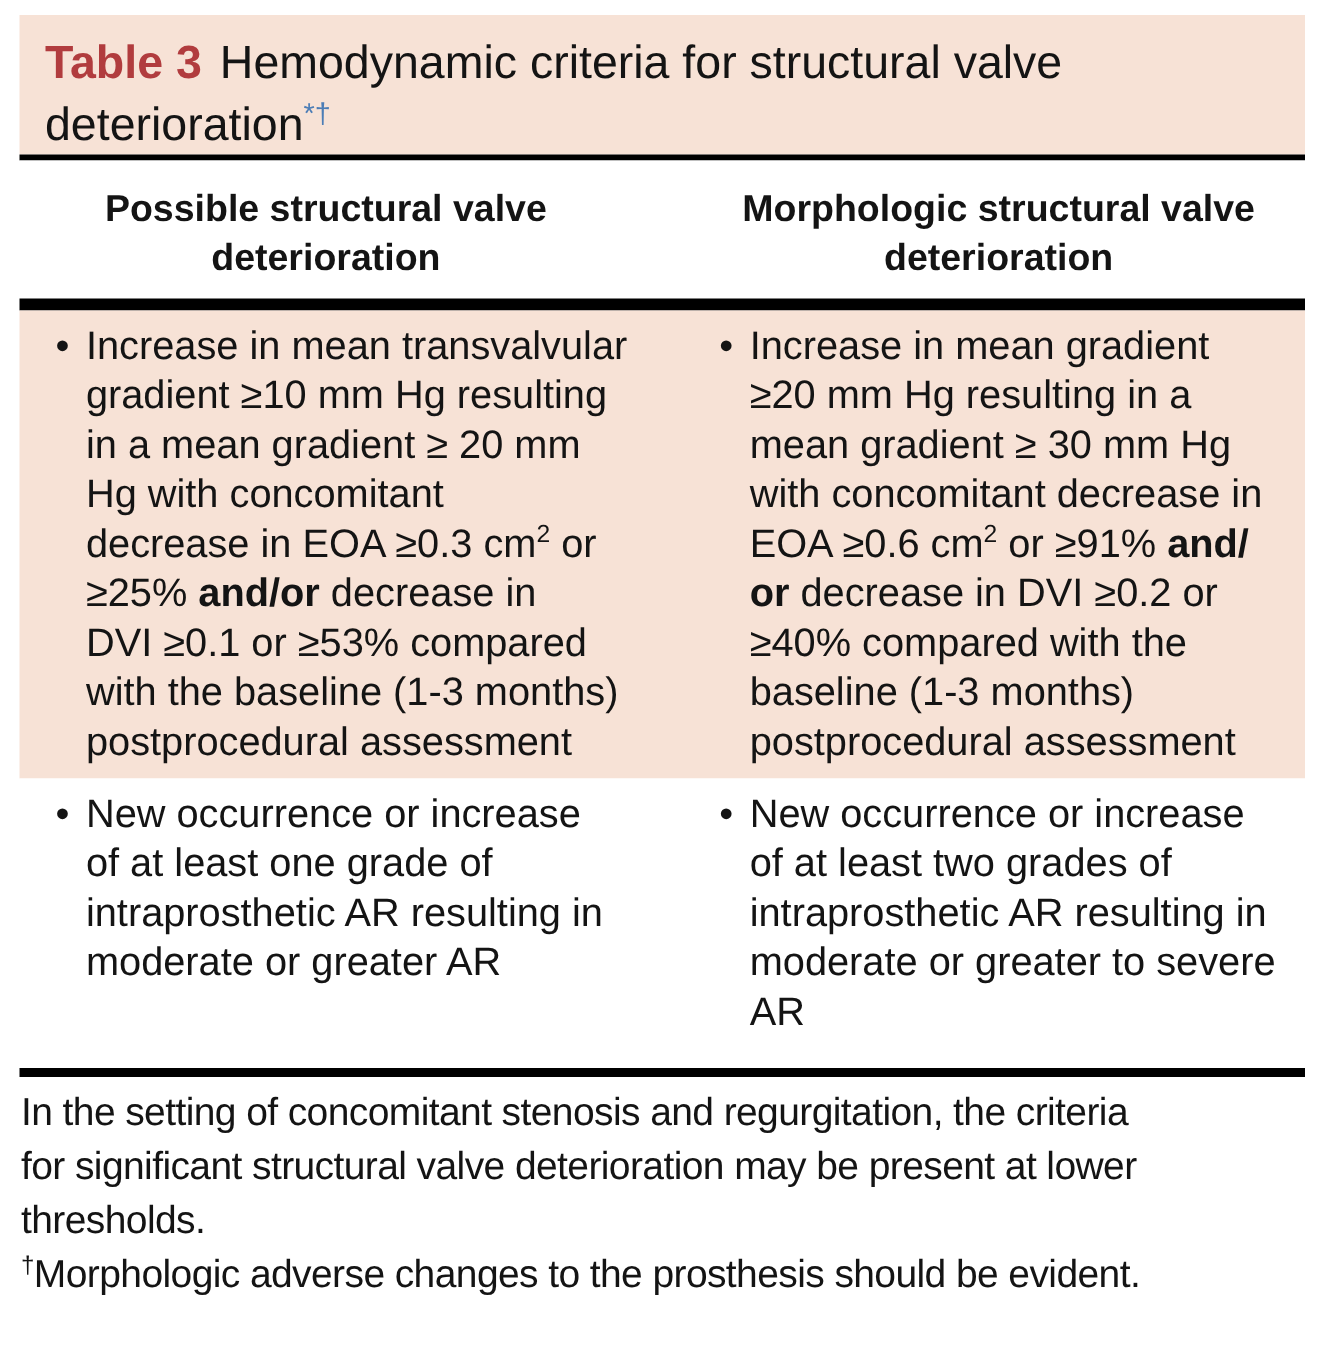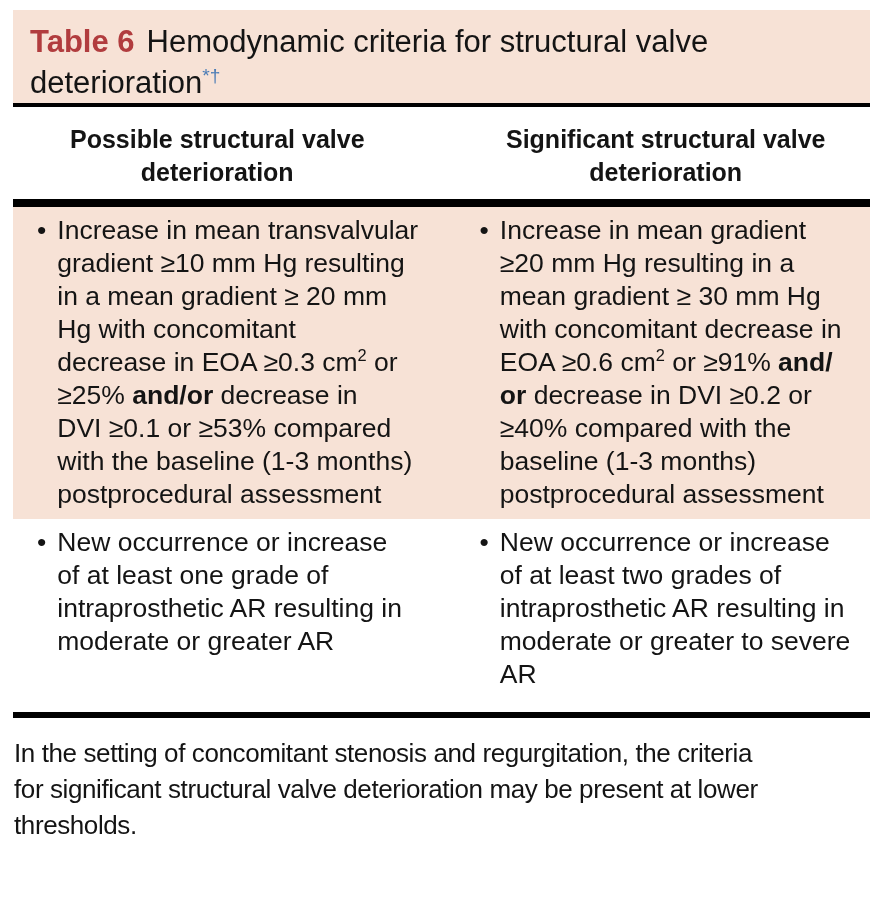--- a/index.html
+++ b/index.html
@@ -49,41 +49,41 @@
   }
   .cell.rightcol { padding-left:38px; }
   .cell .dot { flex:0 0 auto; }
   .cell .txt { white-space:pre-wrap; }
   .cell .txt .b, .fn .b { font-weight:bold; }
 
   sup { font-size:0.62em; vertical-align:super; line-height:0; }
 
   .footer {
     height:190px; box-sizing:border-box;
-    padding:17px 0 0 1px;
+    padding:5px 0 0 1px;
     font-size:26px; line-height:36px;
     letter-spacing:-0.4px;
   }
   .fn { white-space:pre-line; }
 </style>
 </head>
 <body>
 
 <div class="page">
   <div class="tbl">
 
-    <div class="band"><span class="lbl">Table 6</span><span>Hemodynamic criteria for structural valve
+    <div class="band"><span class="lbl">Table 3</span><span>Hemodynamic criteria for structural valve
 deterioration</span><sup class="blue">*†</sup></div>
 
     <div class="rule4"></div>
 
     <div class="heads">
       <div class="h">Possible structural valve
 deterioration</div>
-      <div class="h">Significant structural valve
+      <div class="h">Morphologic structural valve
 deterioration</div>
     </div>
 
     <div class="rule8"></div>
 
     <div class="grid-row row1">
       <div class="cell">
           <span class="dot">•</span>
           <span class="txt"><span>Increase in mean transvalvular
 gradient ≥10 mm Hg resulting
@@ -126,16 +126,17 @@
 AR</span></span>
         </div>
     </div>
 
     <div class="rule6"></div>
 
     <div class="footer">
       <div class="fn"><span>In the setting of concomitant stenosis and regurgitation, the criteria
 for significant structural valve deterioration may be present at lower
 thresholds.</span></div>
+      <div class="fn"><sup>†</sup><span>Morphologic adverse changes to the prosthesis should be evident.</span></div>
     </div>
 
   </div>
 </div>
 
 </body></html>

